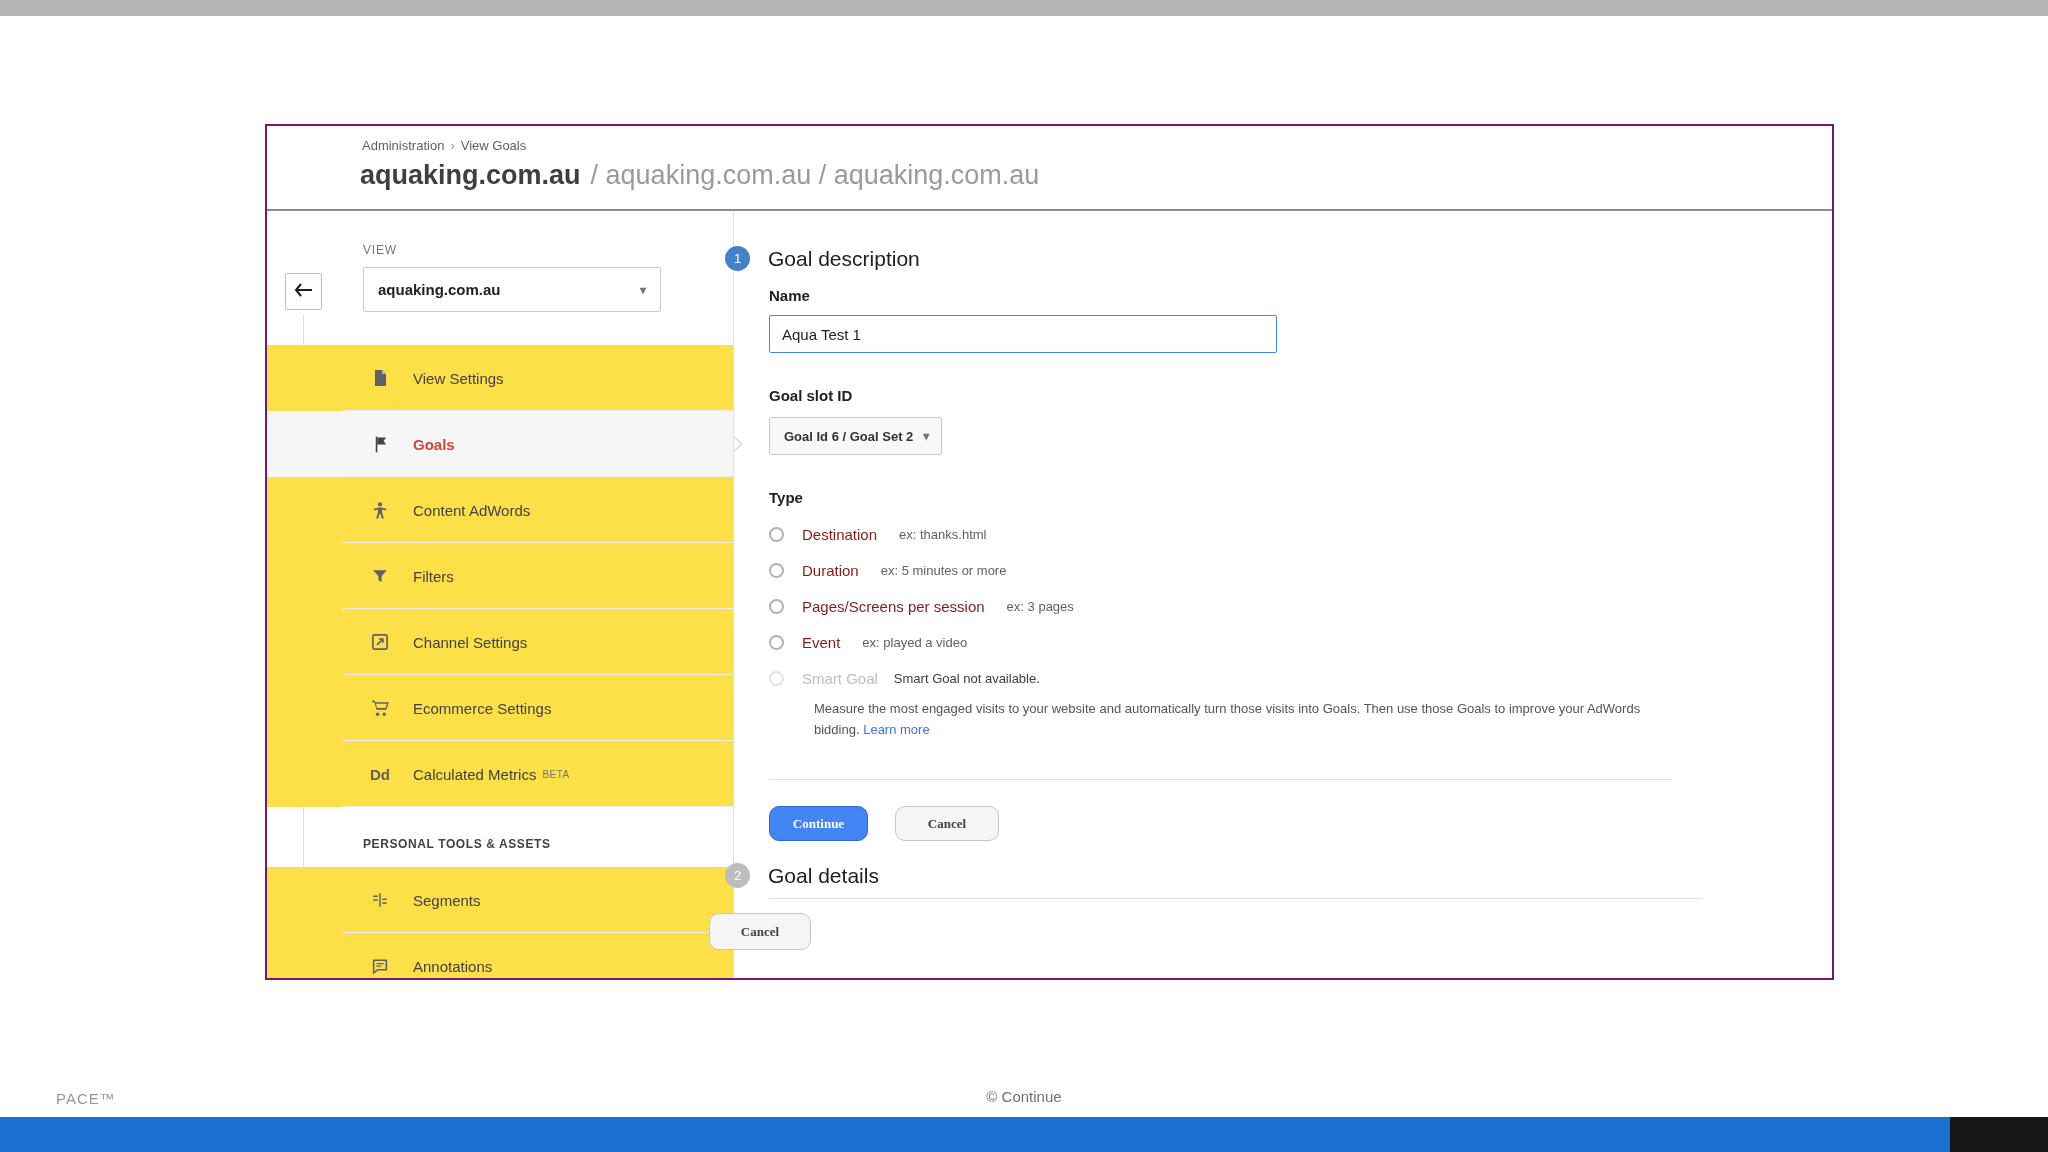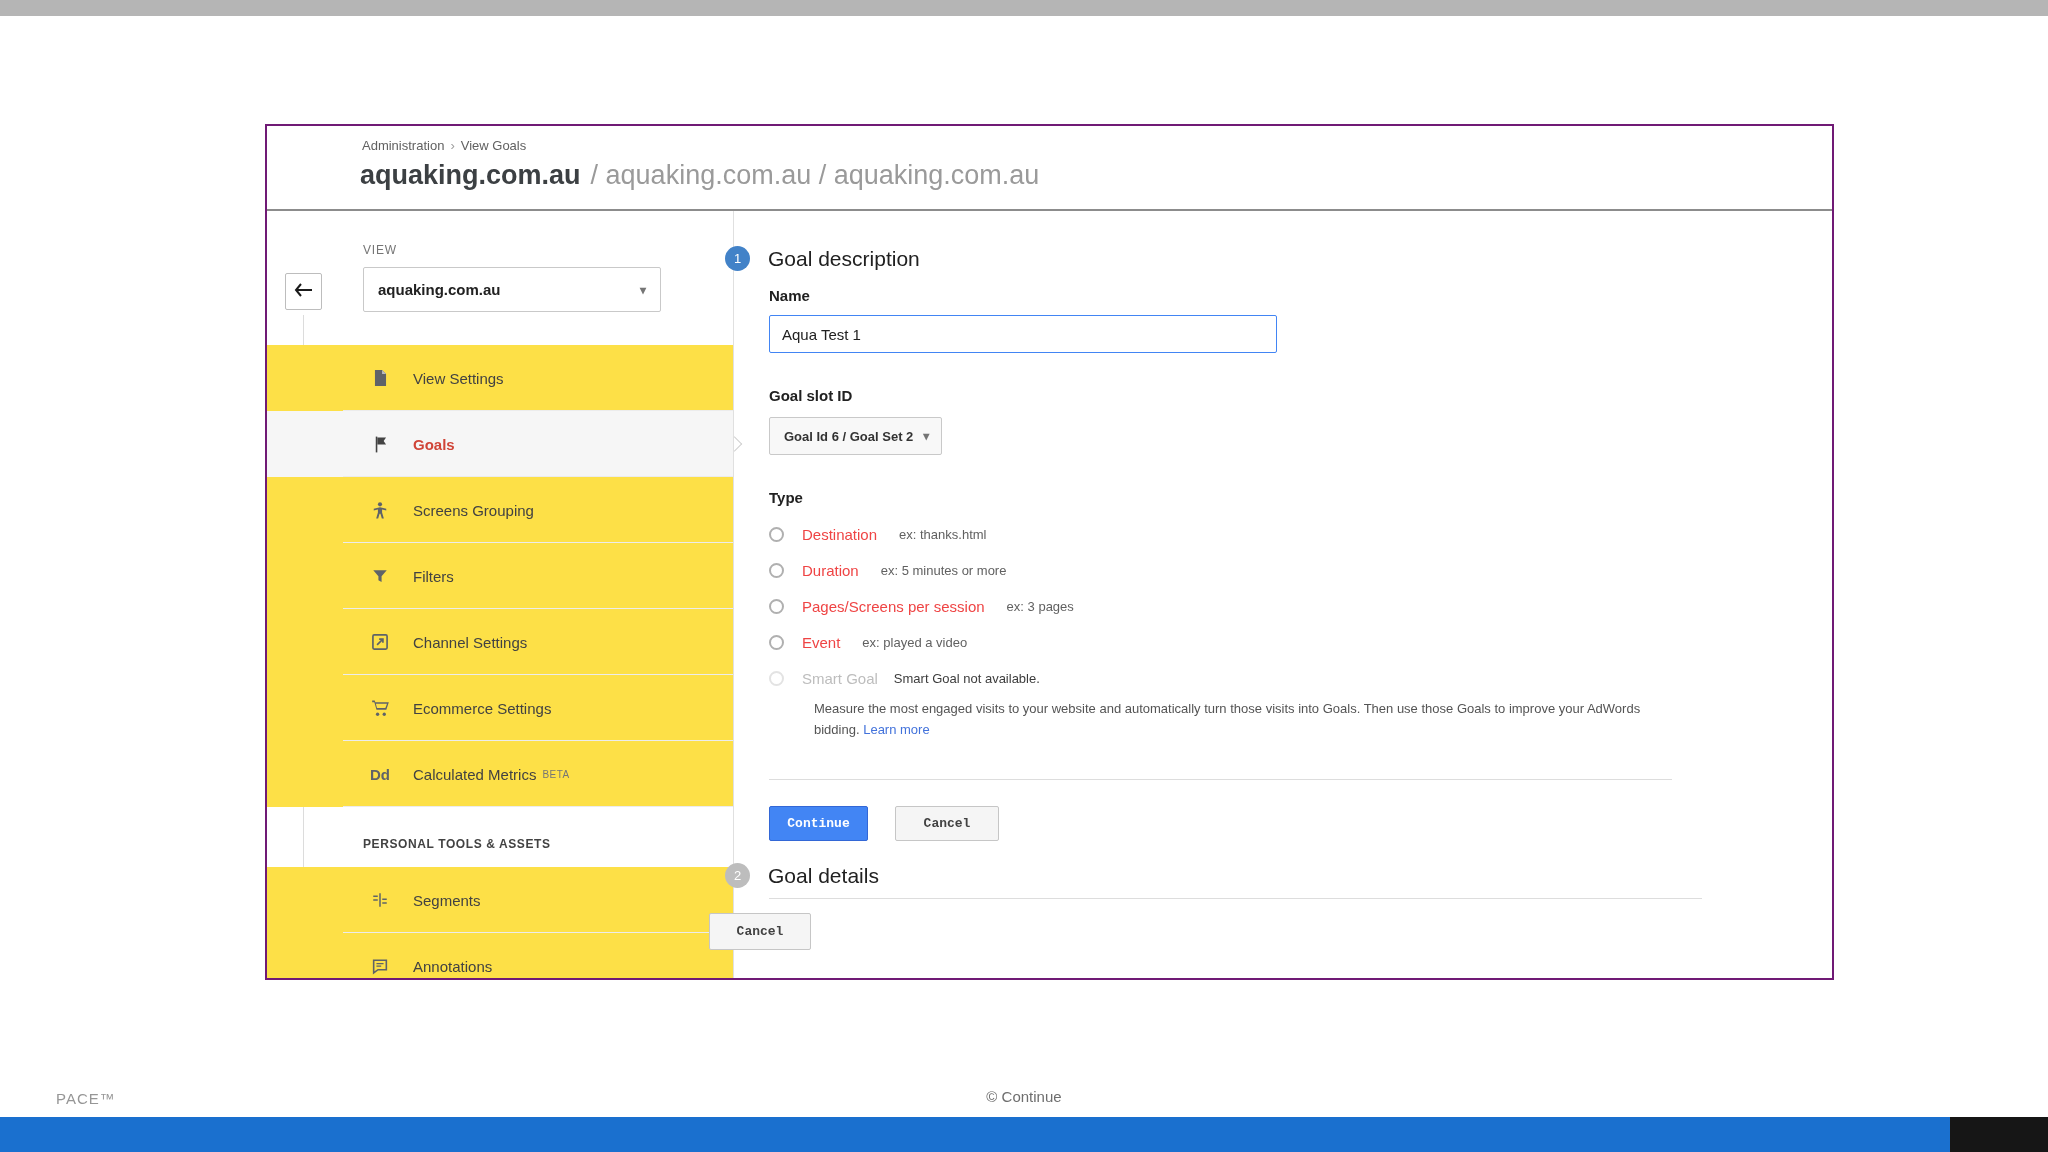--- a/index.html
+++ b/index.html
@@ -64,32 +64,32 @@
                 border:1px solid #4285f4; border-radius:2px; padding:0 12px;
                 font-size:15px; color:#212121; font-family:inherit; outline:none; }
   .slot-select { position:absolute; left:88px; top:206px; height:38px; padding:0 12px 0 14px;
                  background:#f8f8f8; border:1px solid #c9c9c9; border-radius:2px;
                  display:flex; align-items:center; gap:10px; font-size:13px; font-weight:700;
                  color:#333; font-family:inherit; cursor:pointer; }
   .options { position:absolute; left:88px; top:305px; }
   .opt-row { height:36px; display:flex; align-items:center; }
   .radio { width:15px; height:15px; border:2px solid #b0b0b0; border-radius:50%;
            margin-right:18px; flex:none; cursor:pointer; background:#fff; }
-  .opt-label { font-size:15px; color:#ef4444; margin-right:22px; }
+  .opt-label { font-size:15px; color:#7f1d1d; margin-right:22px; }
   .opt-hint { font-size:13px; color:#616161; }
   .smart .radio { border-color:#e3e3e3; cursor:default; }
   .smart .opt-label { color:#bdbdbd; margin-right:16px; }
   .smart-status { font-size:13px; color:#3c3c3c; }
   .smart-desc { position:absolute; left:133px; top:487px; width:832px;
                 font-size:13px; color:#545454; line-height:21px; }
   .learn-more { color:#4272db; text-decoration:none; cursor:pointer; }
   .divider { position:absolute; height:1px; background:#ddd; }
   .d1 { left:88px; top:568px; width:903px; }
   .d2 { left:88px; top:687px; width:933px; }
-  button.btn { font-family:Liberation Mono, monospace; font-size:13px; font-weight:700; border-radius:2px; cursor:pointer; }
+  button.btn { font-family:Liberation Serif, serif; font-size:13px; font-weight:700; border-radius:10px; cursor:pointer; }
   .btn-primary { position:absolute; left:88px; top:595px; width:99px; height:35px;
                  background:#4285f4; color:#fff; border:1px solid #3367d6; }
   .btn-cancel1 { position:absolute; left:214px; top:595px; width:104px; height:35px;
                  background:#f5f5f5; border:1px solid #c6c6c6; color:#424242; }
   .outer-cancel { position:absolute; left:28px; top:702px; width:102px; height:37px;
                   background:#f5f5f5; border:1px solid #c6c6c6; color:#424242; }
 
   
   .footer-left { position:absolute; left:56px; top:1090px; font-size:15px; color:#969696; letter-spacing:1px; }
   .footer-center { position:absolute; left:0; right:0; top:1088px; text-align:center; font-size:15px; color:#6e6e6e; }
@@ -150,21 +150,21 @@
         <span class="row-chevron"></span>
       </div>
 
       <div class="menu-item">
         <span class="icn">
           <svg width="20" height="21" viewBox="0 0 24 24" fill="#5f6368">
               <circle cx="12" cy="4.6" r="2.5"></circle>
               <path d="M12 8L4.5 9.8v2.1l5-1v3.6l-2.1 7h2.4l1.7-5.6h1l1.7 5.6h2.4l-2.1-7v-3.6l5 1V9.8z"></path>
             </svg>
         </span>
-        <span class="lbl">Screens Grouping</span>
+        <span class="lbl">Content AdWords</span>
       </div>
 
       <div class="menu-item">
         <span class="icn">
           <svg width="20" height="19" viewBox="0 0 24 24">
               <path d="M3.5 4h17l-6.5 7.6V19l-4-2.2v-5.2z" fill="#5f6368"></path>
             </svg>
         </span>
         <span class="lbl">Filters</span>
       </div>

